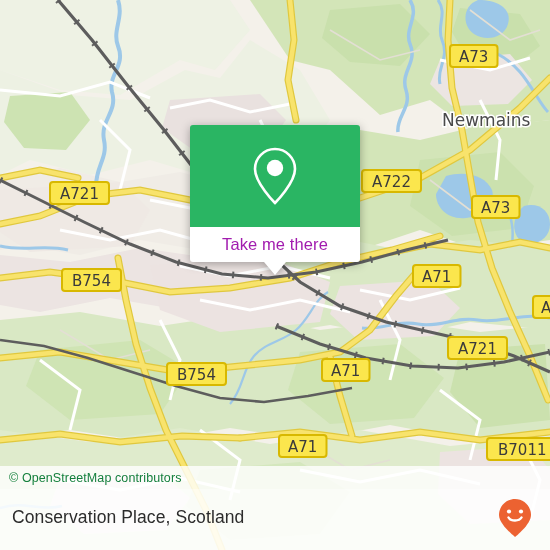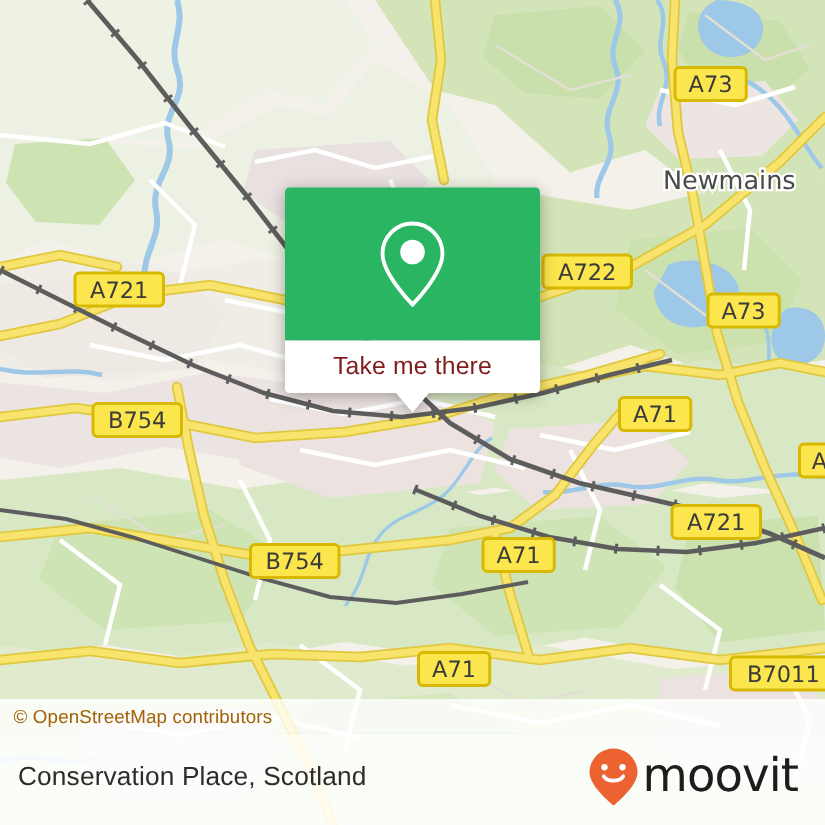--- a/index.html
+++ b/index.html
@@ -13,21 +13,21 @@
   
   #map{position:absolute;left:0;top:0;width:550px;height:550px;background:#f2efe9;}
   #map svg{display:block;width:550px;height:550px;}
 
   
   #attrib{
     position:absolute;left:0;top:466px;width:550px;height:23px;
     background:rgba(255,255,255,.80);
     display:flex;align-items:center;
     box-sizing:border-box;padding-left:9px;
-    font-size:12.5px;color:#a16207;letter-spacing:.1px;
+    font-size:12.5px;color:#15803d;letter-spacing:.1px;
   }
 
   
   #bottombar{
     position:absolute;left:0;top:489px;width:550px;height:61px;
     background:rgba(255,255,255,.88);
     display:flex;align-items:center;justify-content:space-between;
     box-sizing:border-box;padding:0 18px 4px 12px;
   }
   #placename{font-size:17.5px;color:#2c2c2c;letter-spacing:.1px;}
@@ -44,21 +44,21 @@
     filter:drop-shadow(0 2px 5px rgba(0,0,0,.32));
   }
   #card .green{
     height:102px;background:#2ab563;border-radius:3px 3px 0 0;
     display:flex;align-items:center;justify-content:center;
   }
   #card .foot{
     height:35px;background:#fff;border-radius:0 0 3px 3px;
     display:flex;align-items:center;justify-content:center;
   }
-  #card .foot span{font-size:16.5px;color:#7f1d1d;letter-spacing:.1px;}
+  #card .foot span{font-size:16.5px;color:#a21caf;letter-spacing:.1px;}
   #card .tail{
     position:absolute;left:50%;top:137px;margin-left:-11px;
     width:0;height:0;border-left:11px solid transparent;
     border-right:11px solid transparent;border-top:13px solid #fff;
   }
 </style>
 </head>
 <body>
 
 <div id="app">
@@ -263,17 +263,16 @@
 
   <div id="bottombar">
     <div id="placename">Conservation Place, Scotland</div>
     <div id="logo">
       <svg width="34" height="40" viewBox="0 0 34 40">
         <path d="M17 1 C8.2 1 1 8.2 1 17 C1 26.5 17 39 17 39 C17 39 33 26.5 33 17 C33 8.2 25.8 1 17 1 Z" fill="#ec6231"></path>
         <circle cx="11" cy="13.5" r="2.1" fill="#ffffff"></circle>
         <circle cx="23" cy="13.5" r="2.1" fill="#ffffff"></circle>
         <path d="M10.5 19.5 C12.8 23.4 21.2 23.4 23.5 19.5" fill="none" stroke="#ffffff" stroke-width="2.4" stroke-linecap="round"></path>
       </svg>
-      <span class="wordmark">moovit</span>
     </div>
   </div>
 
 </div>
 
 </body></html>

